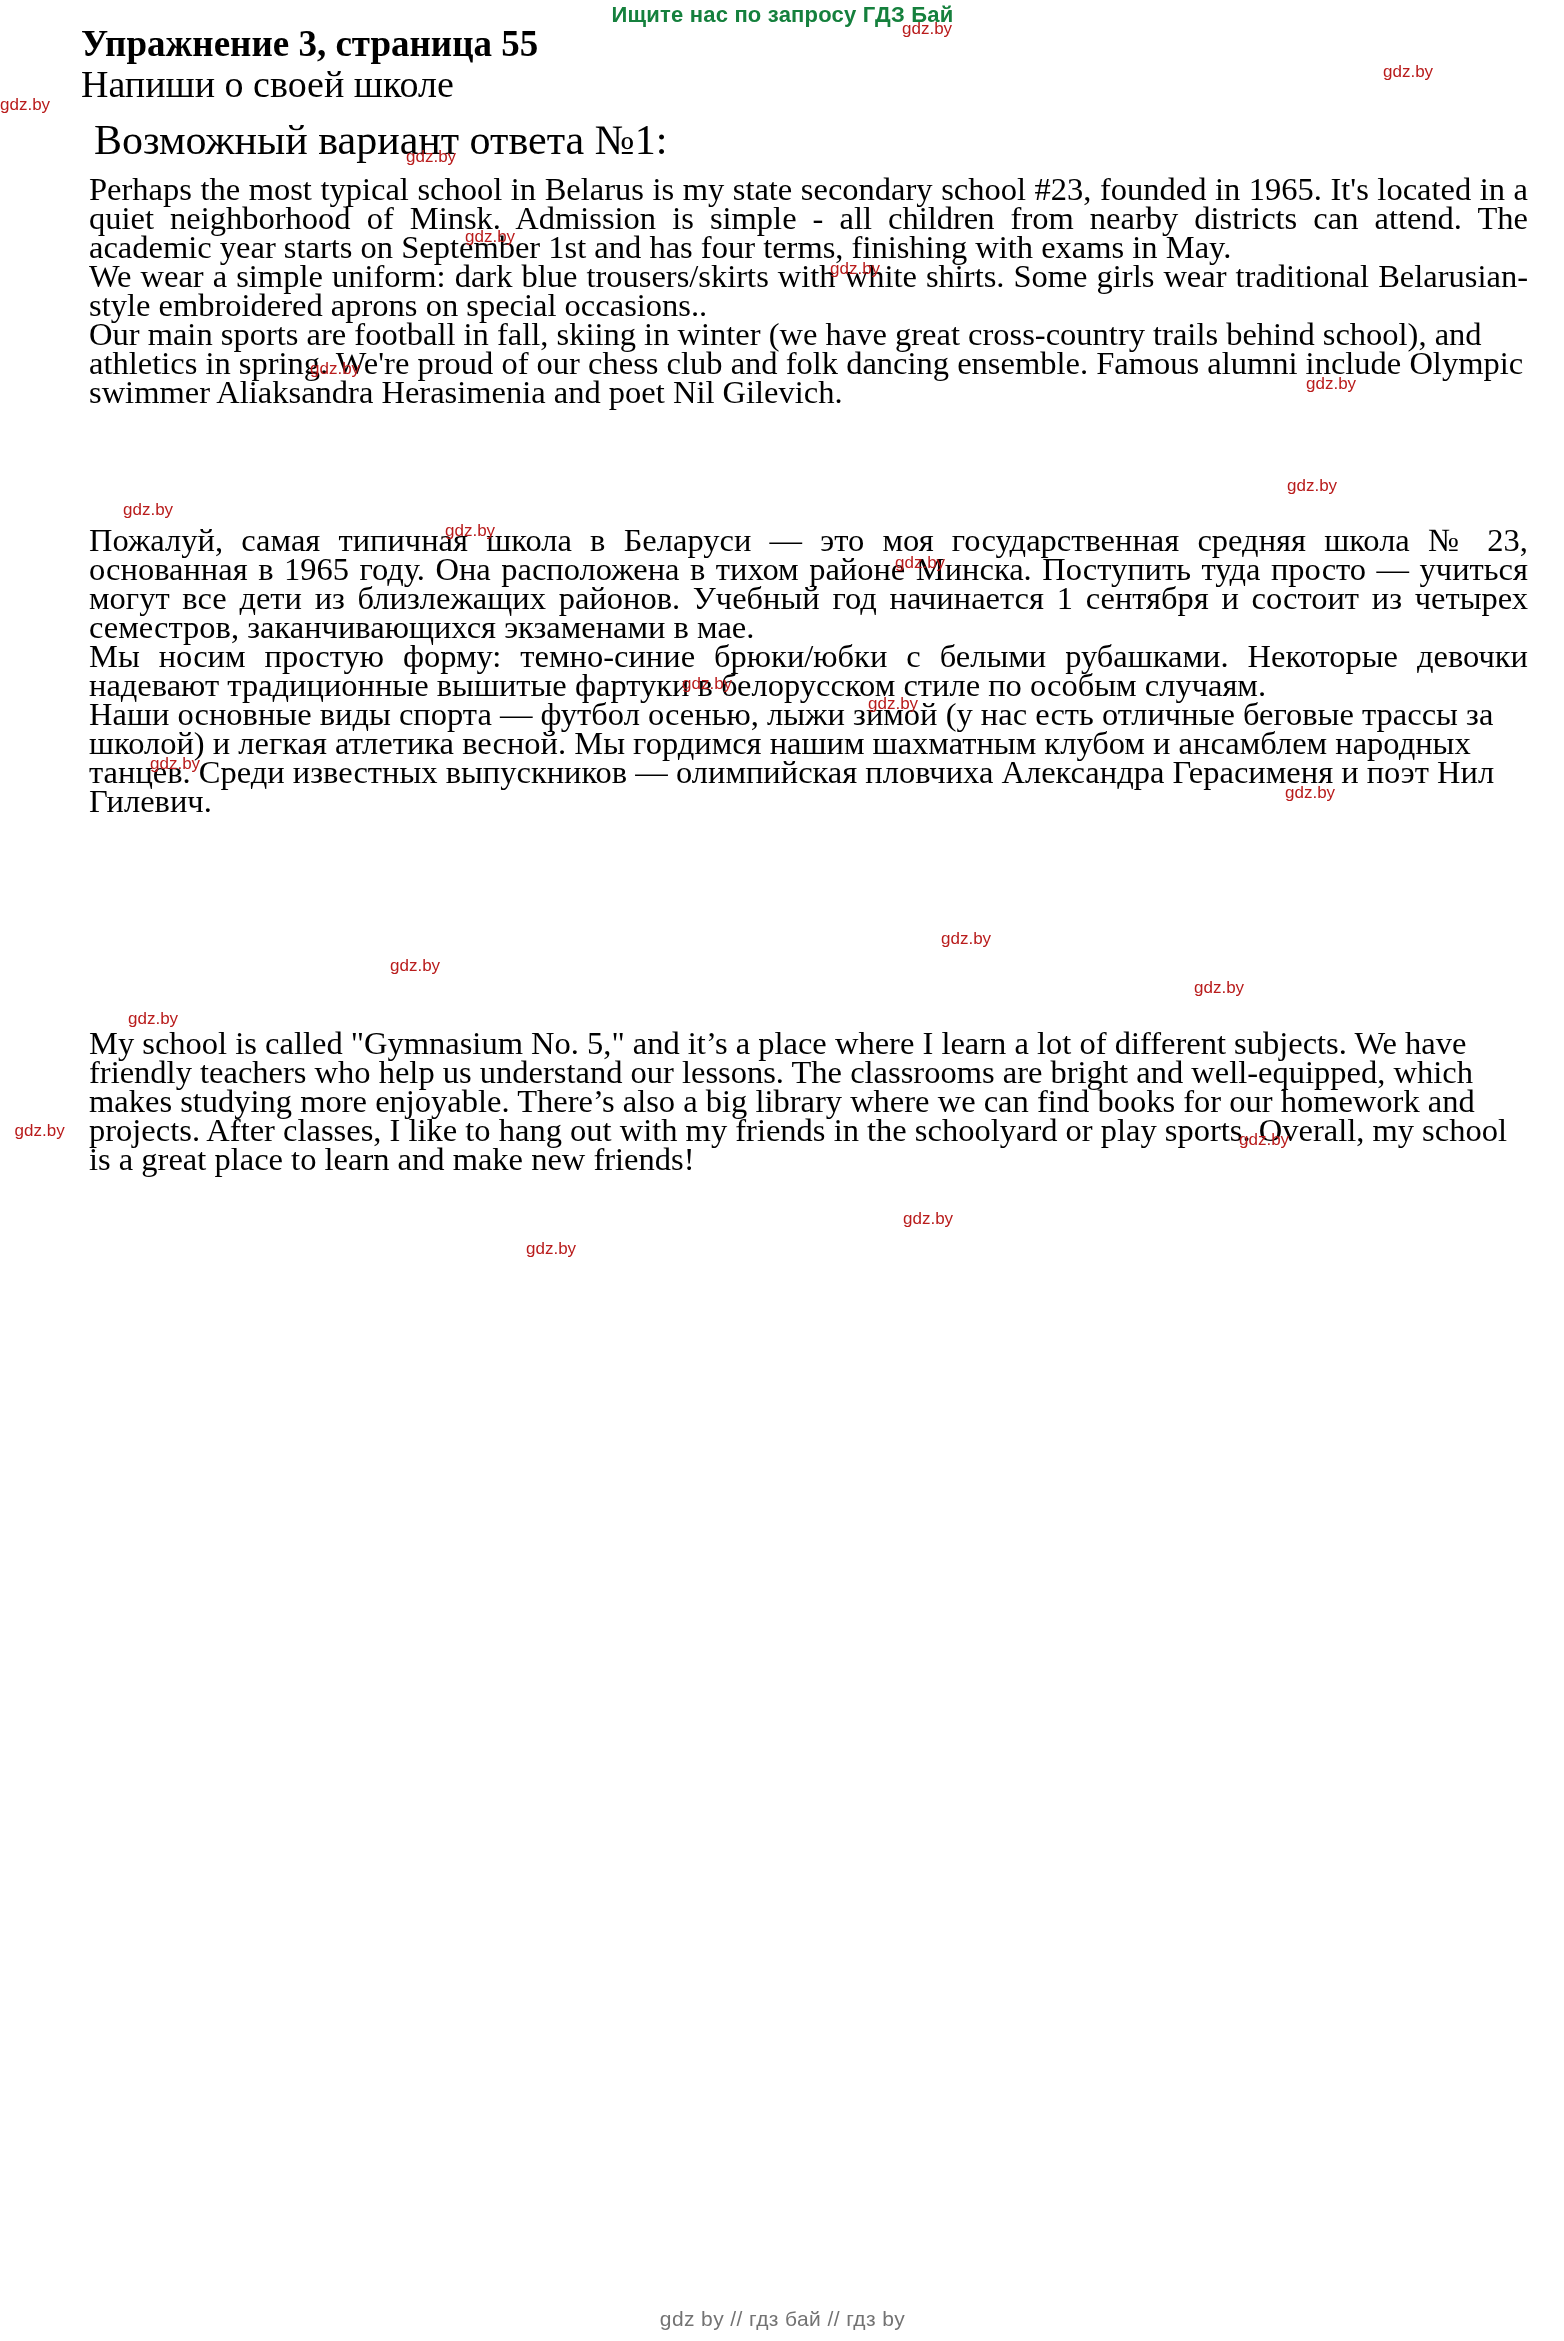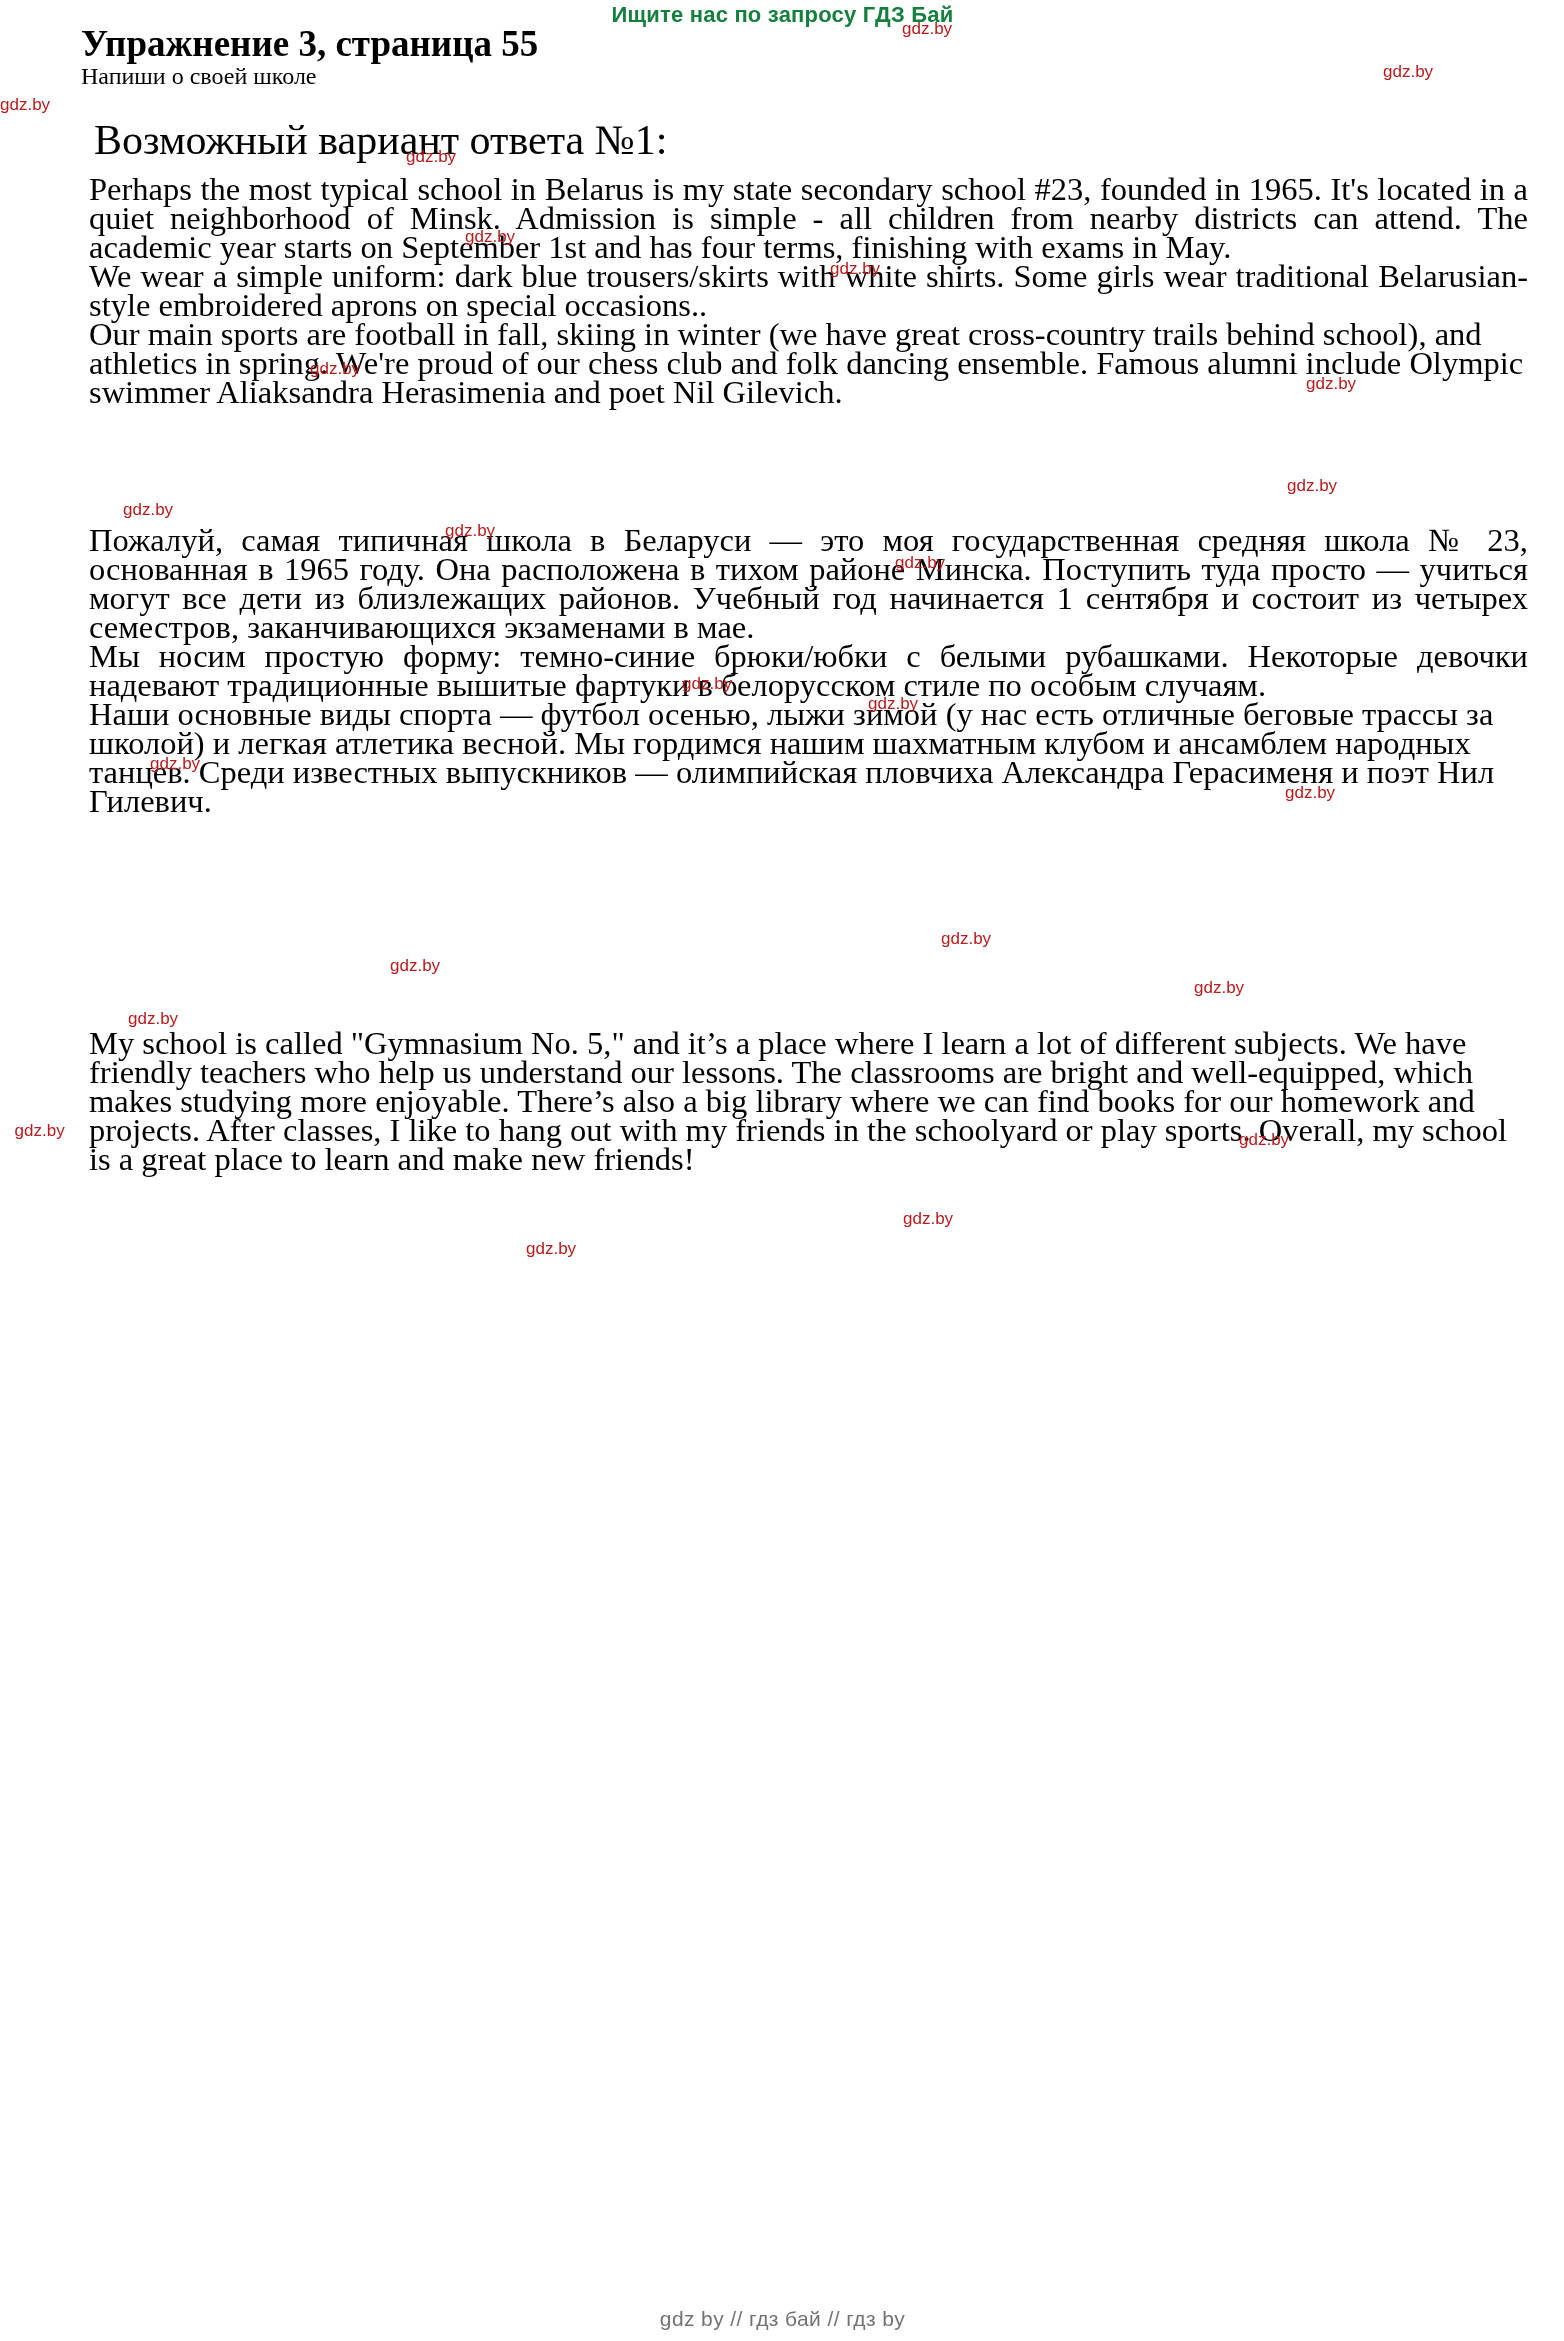--- a/index.html
+++ b/index.html
@@ -48,21 +48,21 @@
     left: 0;
     font-size: 37px;
     font-weight: bold;
     line-height: 1.12;
     white-space: nowrap;
   }
   .ex-subtitle {
     position: absolute;
     top: 63px;
     left: 0;
-    font-size: 24px;
+    font-size: 38px;
     font-weight: normal;
     line-height: 1.12;
     white-space: nowrap;
   }
 
   .variant-heading {
     position: absolute;
     left: 13px;
     font-size: 42px;
     font-weight: normal;

